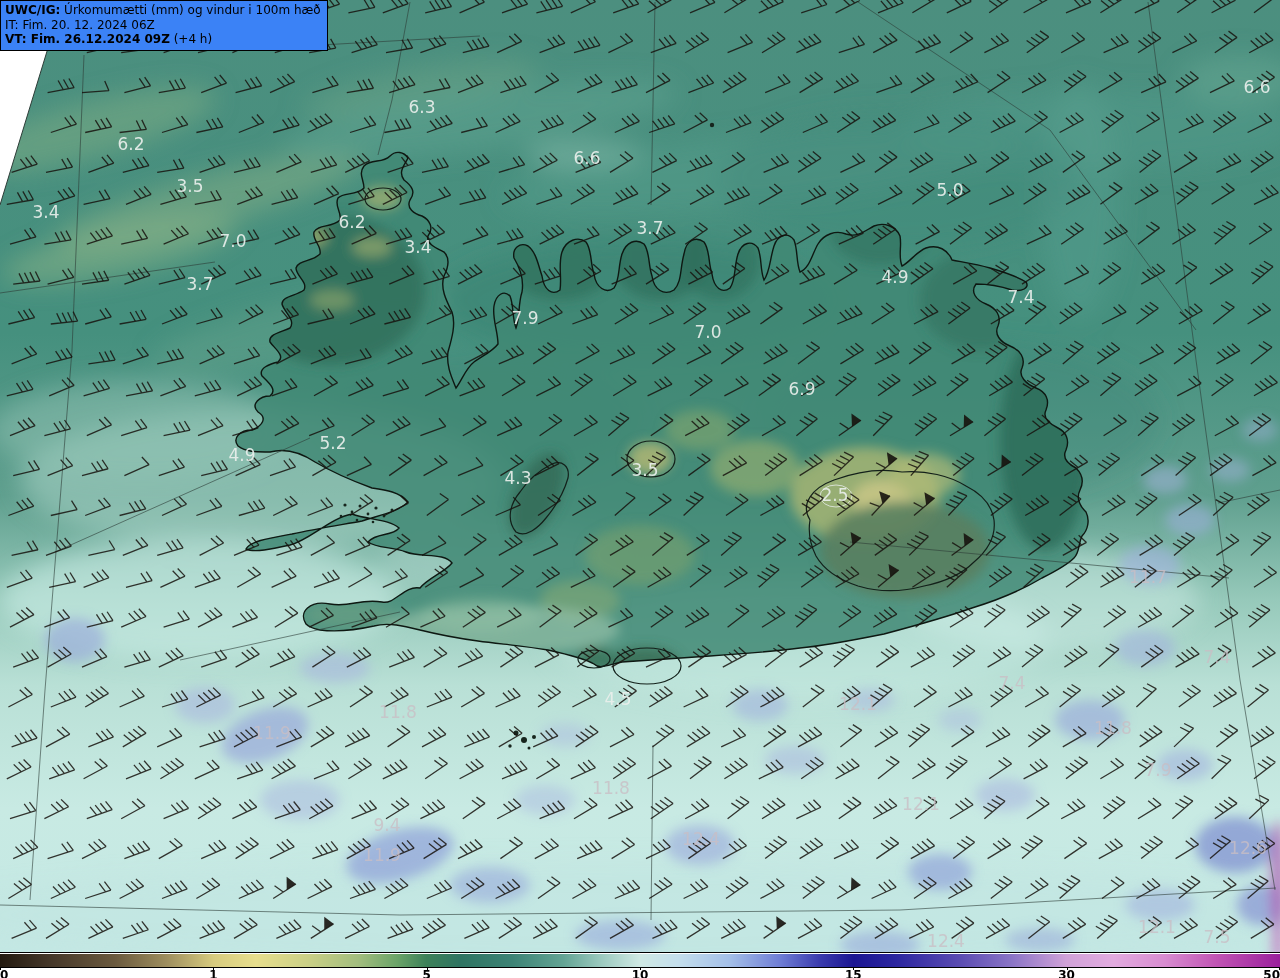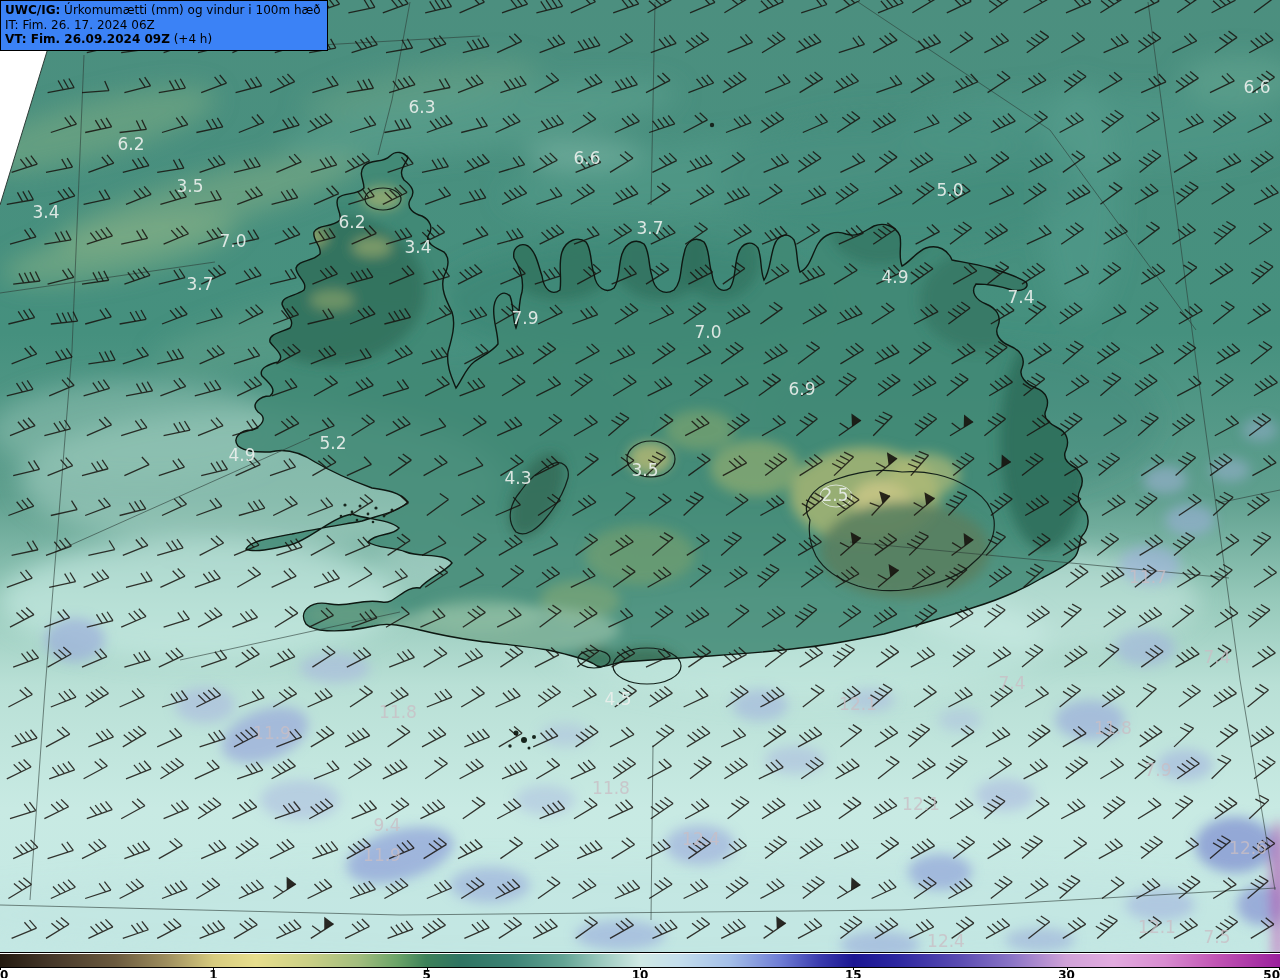--- a/index.html
+++ b/index.html
@@ -2773,22 +2773,22 @@
       </g>
 
   <g>
     <polygon points="0,48 48,48 0,205" fill="#ffffff"></polygon>
     <line x1="48" y1="48" x2="0" y2="205" stroke="#2d3c37" stroke-width="1"></line>
   </g>
 </svg>
 
 <div id="title-box">
   <div><b>UWC/IG:</b><span> Úrkomumætti (mm) og vindur i 100m hæð</span></div>
-  <div>IT: Fim. 26. 17. 2024 06Z</div>
-  <div><b>VT: Fim. 26.09.2024 09Z</b><span> (+4 h)</span></div>
+  <div>IT: Fim. 20. 12. 2024 06Z</div>
+  <div><b>VT: Fim. 26.12.2024 09Z</b><span> (+4 h)</span></div>
 </div>
 
 <div id="colorbar">
   <div id="cb-grad" style="background: linear-gradient(to right, rgb(35, 26, 16) 0%, rgb(70, 56, 42) 4%, rgb(107, 90, 62) 9%, rgb(158, 142, 94) 13%, rgb(215, 203, 127) 16.7%, rgb(231, 222, 141) 20%, rgb(203, 208, 134) 24%, rgb(162, 189, 126) 28%, rgb(107, 164, 104) 31%, rgb(61, 129, 89) 33.3%, rgb(47, 116, 98) 36%, rgb(61, 131, 117) 40%, rgb(99, 164, 148) 44%, rgb(156, 202, 191) 47%, rgb(207, 233, 228) 50%, rgb(196, 222, 236) 53%, rgb(164, 191, 232) 57%, rgb(110, 124, 212) 61%, rgb(59, 60, 174) 64%, rgb(27, 22, 146) 66.7%, rgb(44, 38, 160) 70%, rgb(91, 76, 178) 75%, rgb(138, 116, 198) 79%, rgb(208, 162, 216) 83.3%, rgb(226, 171, 223) 87%, rgb(216, 140, 208) 91%, rgb(193, 85, 180) 95%, rgb(154, 32, 156) 100%);"></div>
   <div id="cb-labels">
         <div class="cb-tick" style="left: calc(0% + 0px);"></div>
         <span class="cb-num first" style="left: 0%;">0</span>
         <div class="cb-tick" style="left: calc(16.67% + 0px);"></div>
         <span class="cb-num" style="left: 16.67%;">1</span>
         <div class="cb-tick" style="left: calc(33.33% + 0px);"></div>

